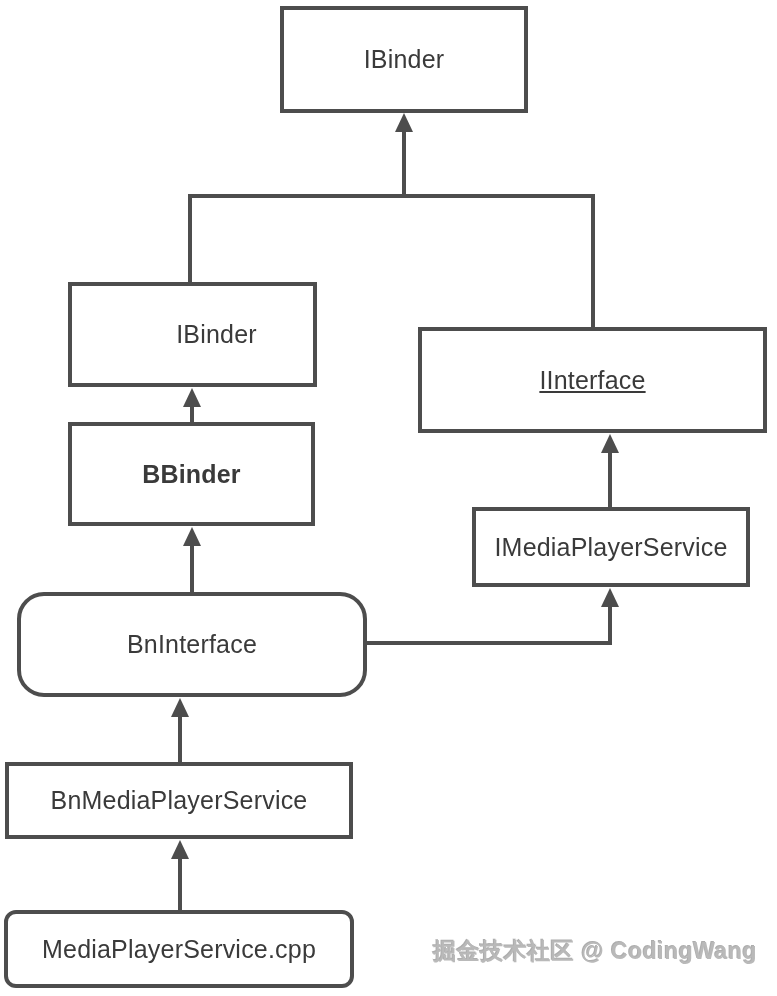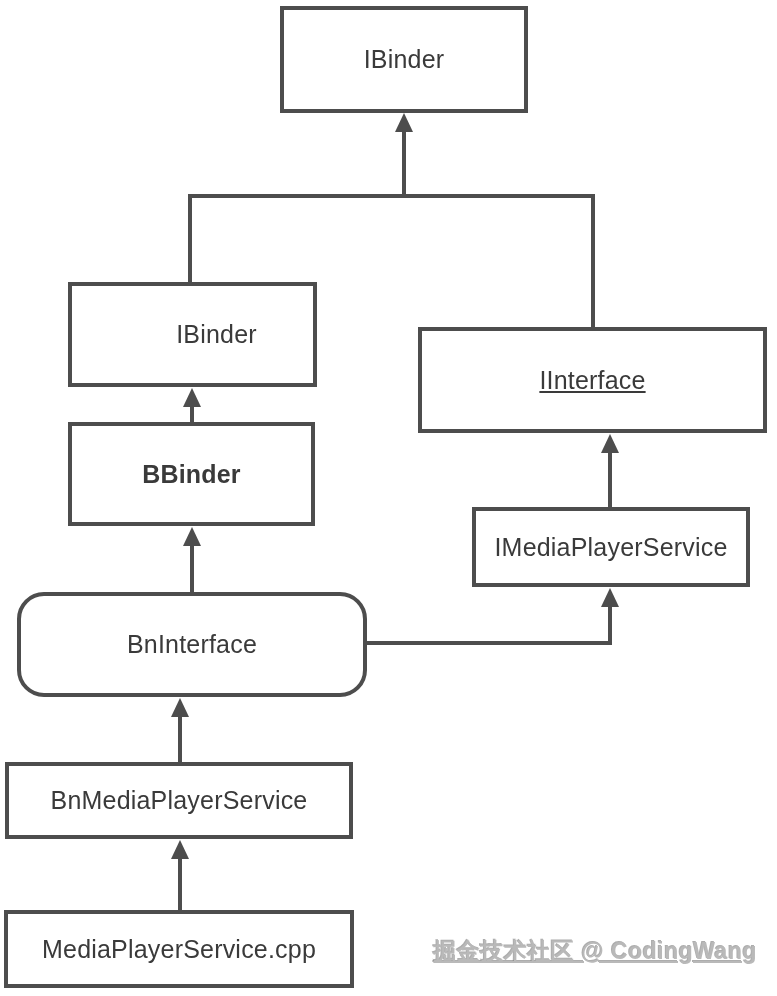--- a/index.html
+++ b/index.html
@@ -25,21 +25,21 @@
     letter-spacing:0.2px;
     white-space:nowrap;
   }
   .n-refbase              {left:280px; top:6px;   width:248px; height:107px;}
   .n-ibinder              {left:68px;  top:282px; width:249px; height:105px;padding-left:48px;}
   .n-iinterface           {left:418px; top:327px; width:349px; height:106px;text-decoration:underline;}
   .n-bbinder              {left:68px;  top:422px; width:247px; height:104px;font-weight:bold;}
   .n-imediaplayerservice  {left:472px; top:507px; width:278px; height:80px;}
   .n-bninterface          {left:17px;  top:592px; width:350px; height:105px;border-radius:27px;}
   .n-bnmediaplayerservice {left:5px;   top:762px; width:348px; height:77px;}
-  .n-mediaplayerservice   {left:4px;   top:910px; width:350px; height:78px;}
+  .n-mediaplayerservice   {left:4px;   top:910px; width:350px; height:78px;border-radius:12px;}
 
   .line{position:absolute;background:var(--line-color);}
   .l-refbase-stem        {left:402px; top:128px; width:4px;   height:70px;}
   .l-junction-horizontal {left:188px; top:194px; width:407px; height:4px;}
   .l-ibinder-drop        {left:188px; top:196px; width:4px;   height:88px;}
   .l-iinterface-drop     {left:591px; top:196px; width:4px;   height:133px;}
   .l-bbinder-stem        {left:190px; top:402px; width:4px;   height:22px;}
   .l-bninterface-stem    {left:190px; top:541px; width:4px;   height:53px;}
   .l-imps-stem           {left:608px; top:448px; width:4px;   height:61px;}
   .l-bninterface-imps-h  {left:367px; top:641px; width:245px; height:4px;}
@@ -60,21 +60,20 @@
   .a-imps        {left:601px; top:588px;}
   .a-bninterface {left:171px; top:698px;}
   .a-bnmps       {left:171px; top:840px;}
 
   .watermark{
     position:absolute;right:20px;top:936px;
     font-size:23px;font-weight:bold;letter-spacing:0.5px;
     color:var(--watermark-color);
     text-shadow:-1px -1px 0 rgba(105,105,105,0.55), 1.5px 1.5px 1px #ffffff;
     white-space:nowrap;
-    text-decoration:underline;
   }
 </style>
 </head>
 <body>
 
 <div class="canvas">
 
   <div class="line l-refbase-stem"></div>
   <div class="line l-junction-horizontal"></div>
   <div class="line l-ibinder-drop"></div>

